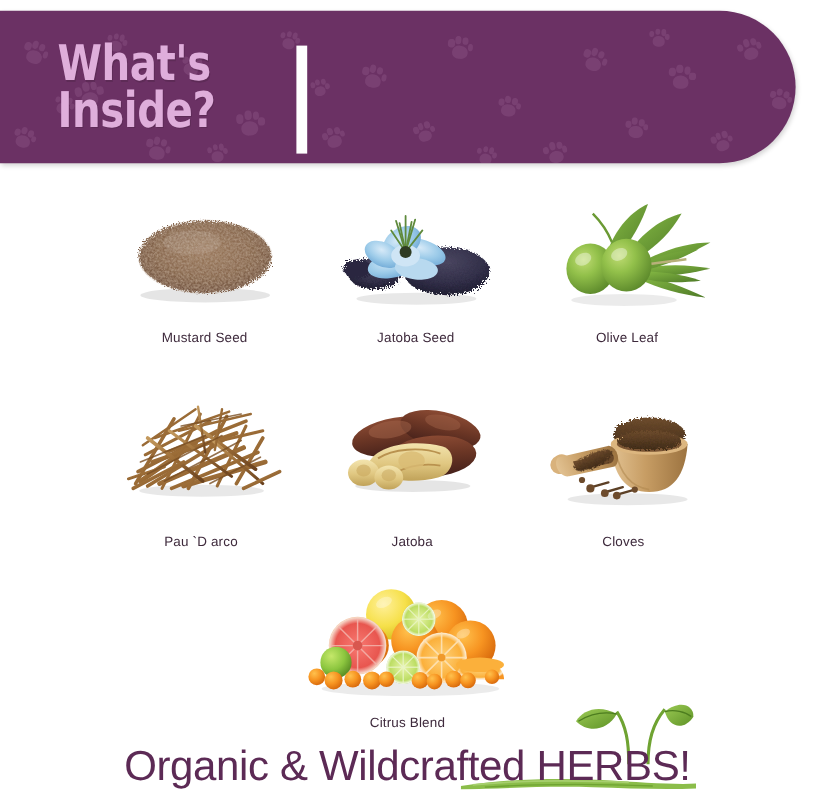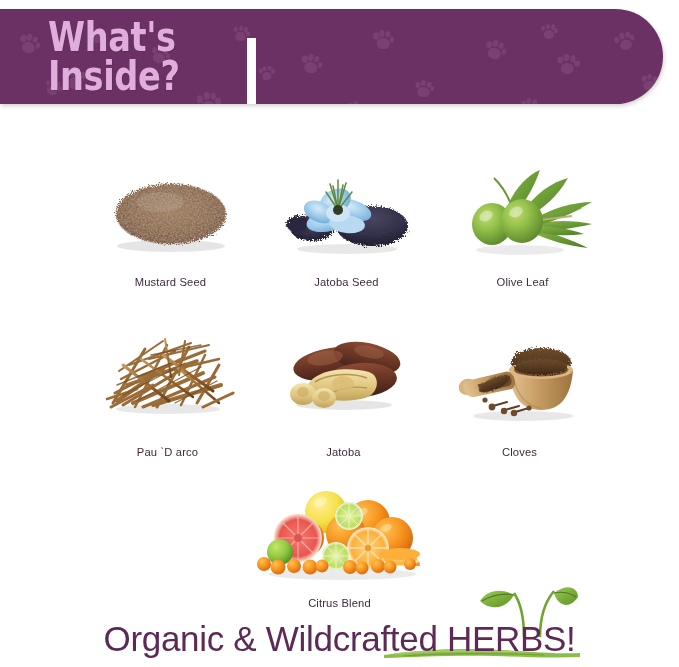--- a/index.html
+++ b/index.html
@@ -10,21 +10,21 @@
     font-family:"Liberation Sans", sans-serif;
     overflow:hidden;
     position:relative;
   }
 
   
   .banner-wrap{
     position:absolute;left:0;top:9px;width:663px;height:127px;
   }
   .banner{
-    position:absolute;left:0;top:0;width:663px;height:95px;
+    position:absolute;left:0;top:0;width:663px;height:127px;
     background:#6b3164;
     border-radius:0 64px 64px 0;
     overflow:hidden;
     box-shadow:1px 2px 4px rgba(0,0,0,.18);
   }
   .paws{position:absolute;inset:0;pointer-events:none;}
   .paw{position:absolute;opacity:.13;}
   .paw .pad{position:absolute;background:#d9a8d2;border-radius:50%;}
   .banner-inner{
     position:absolute;inset:0;display:flex;align-items:center;

